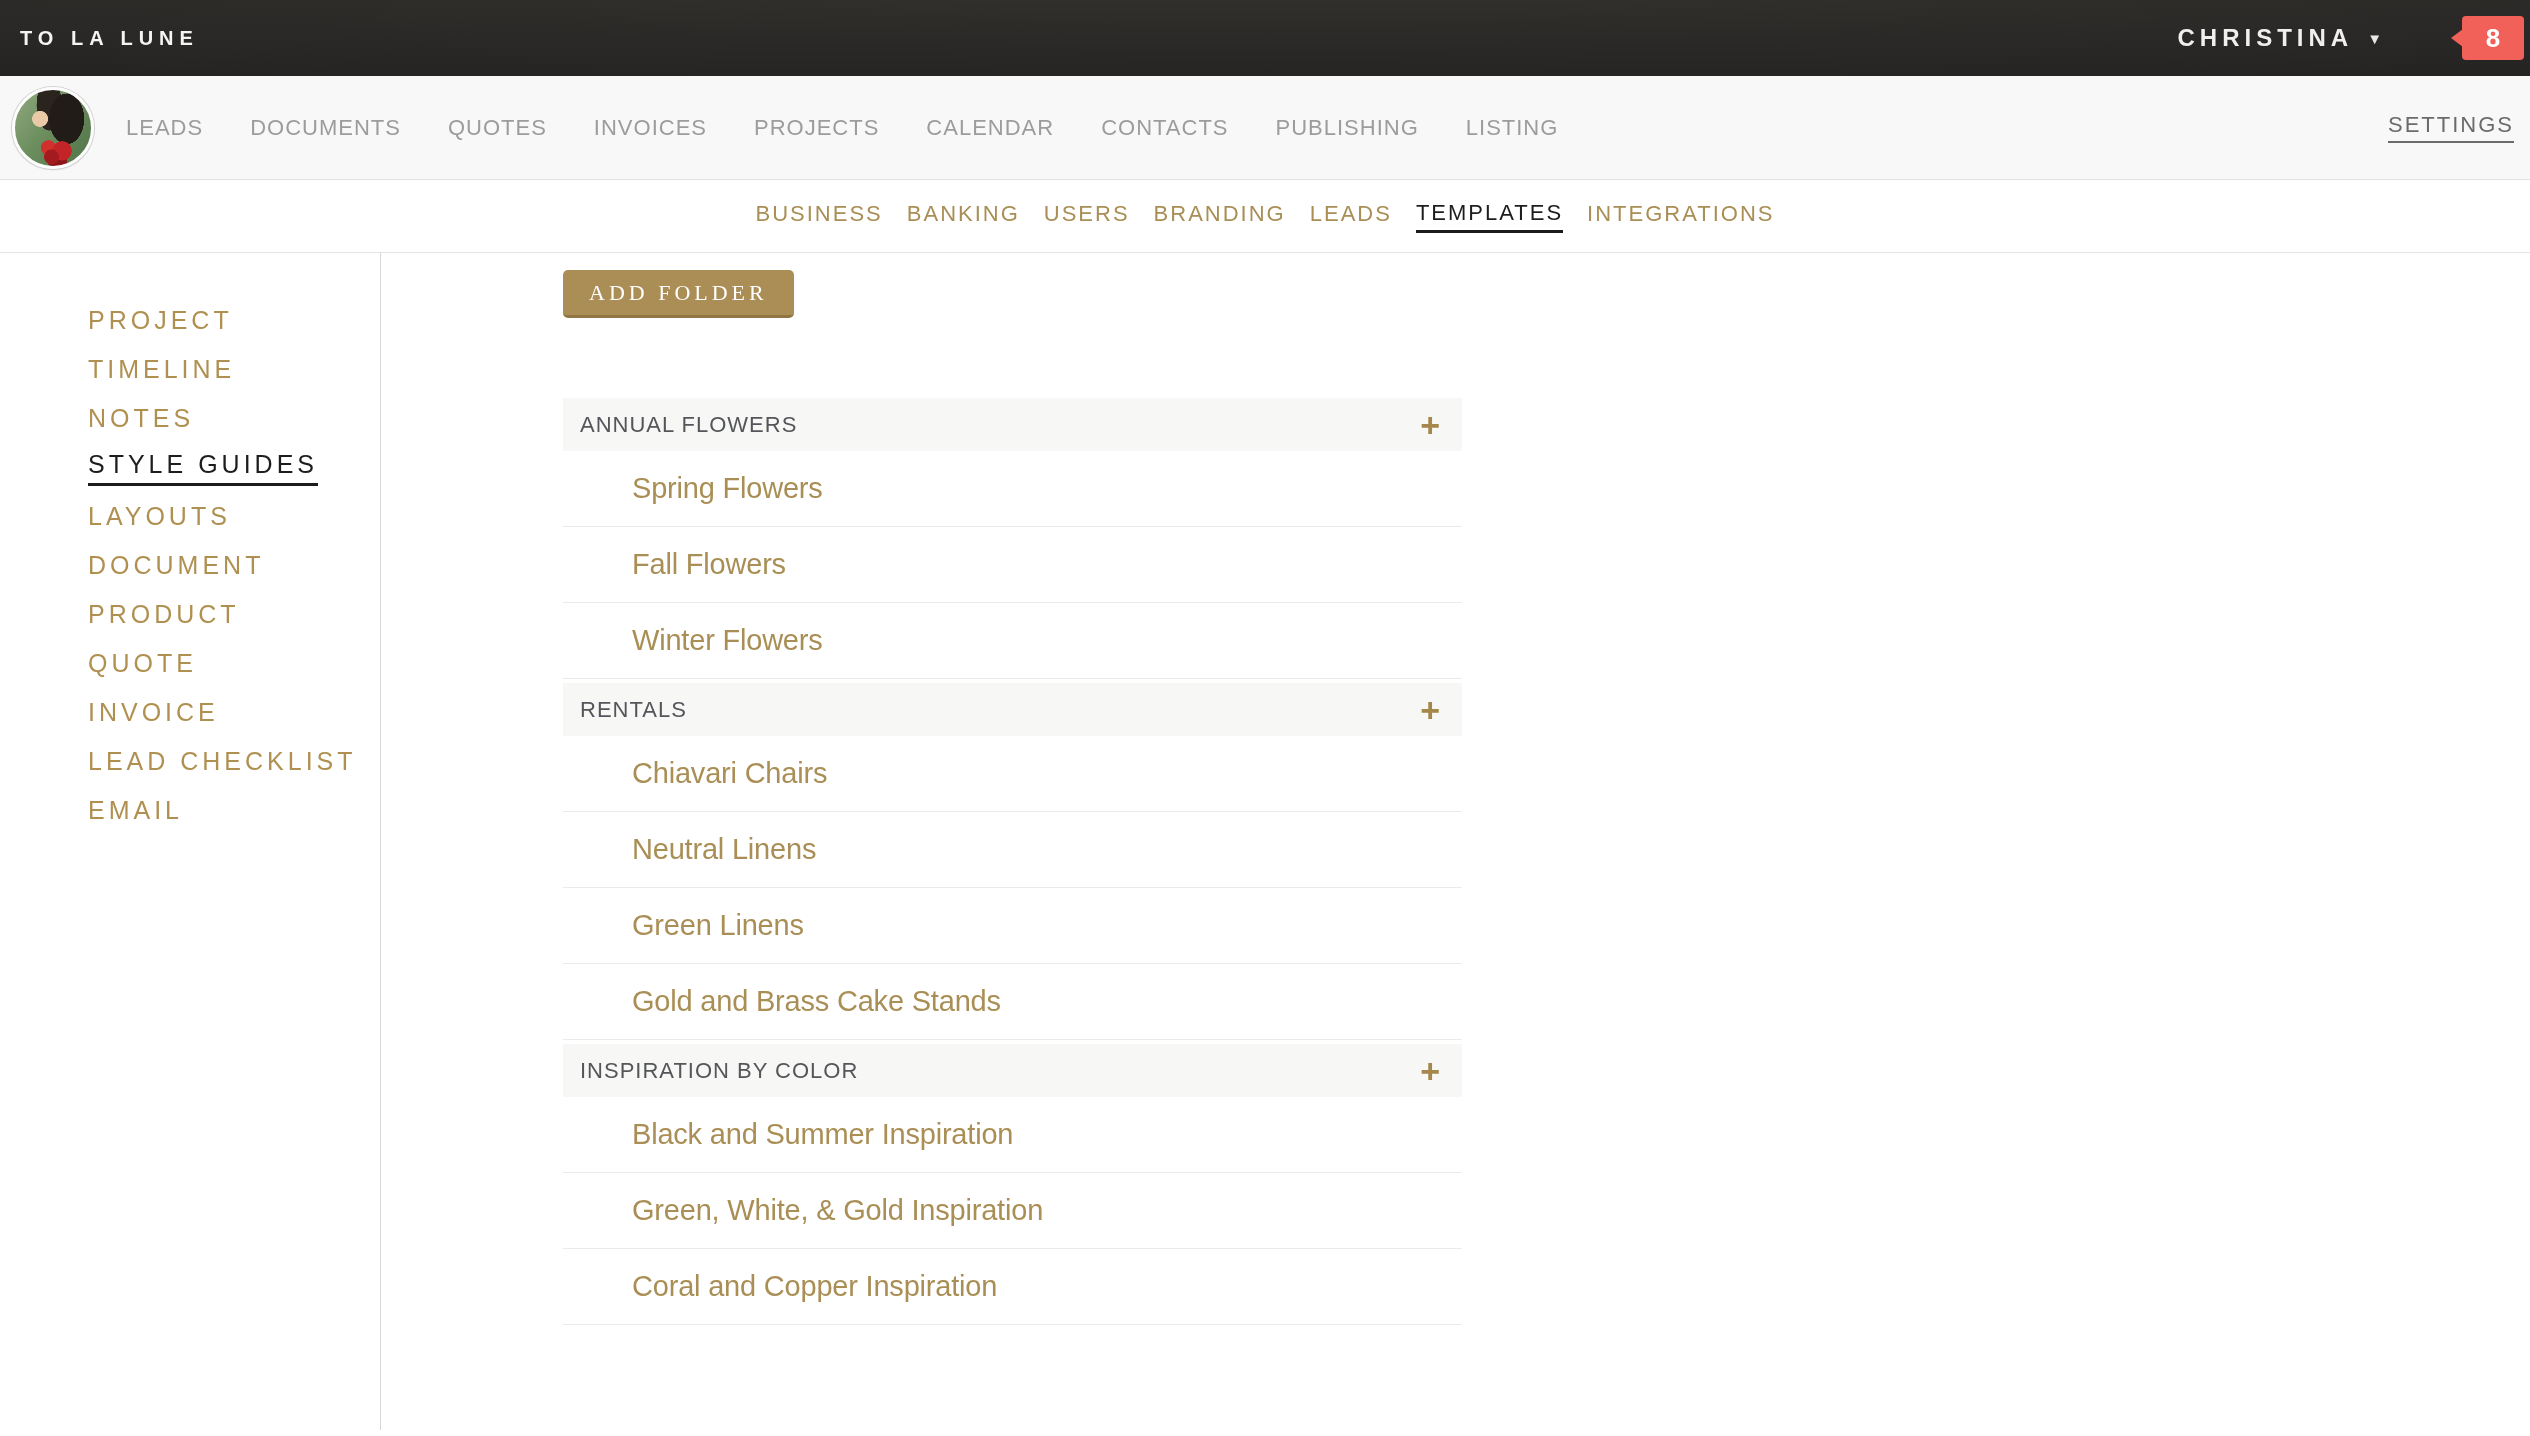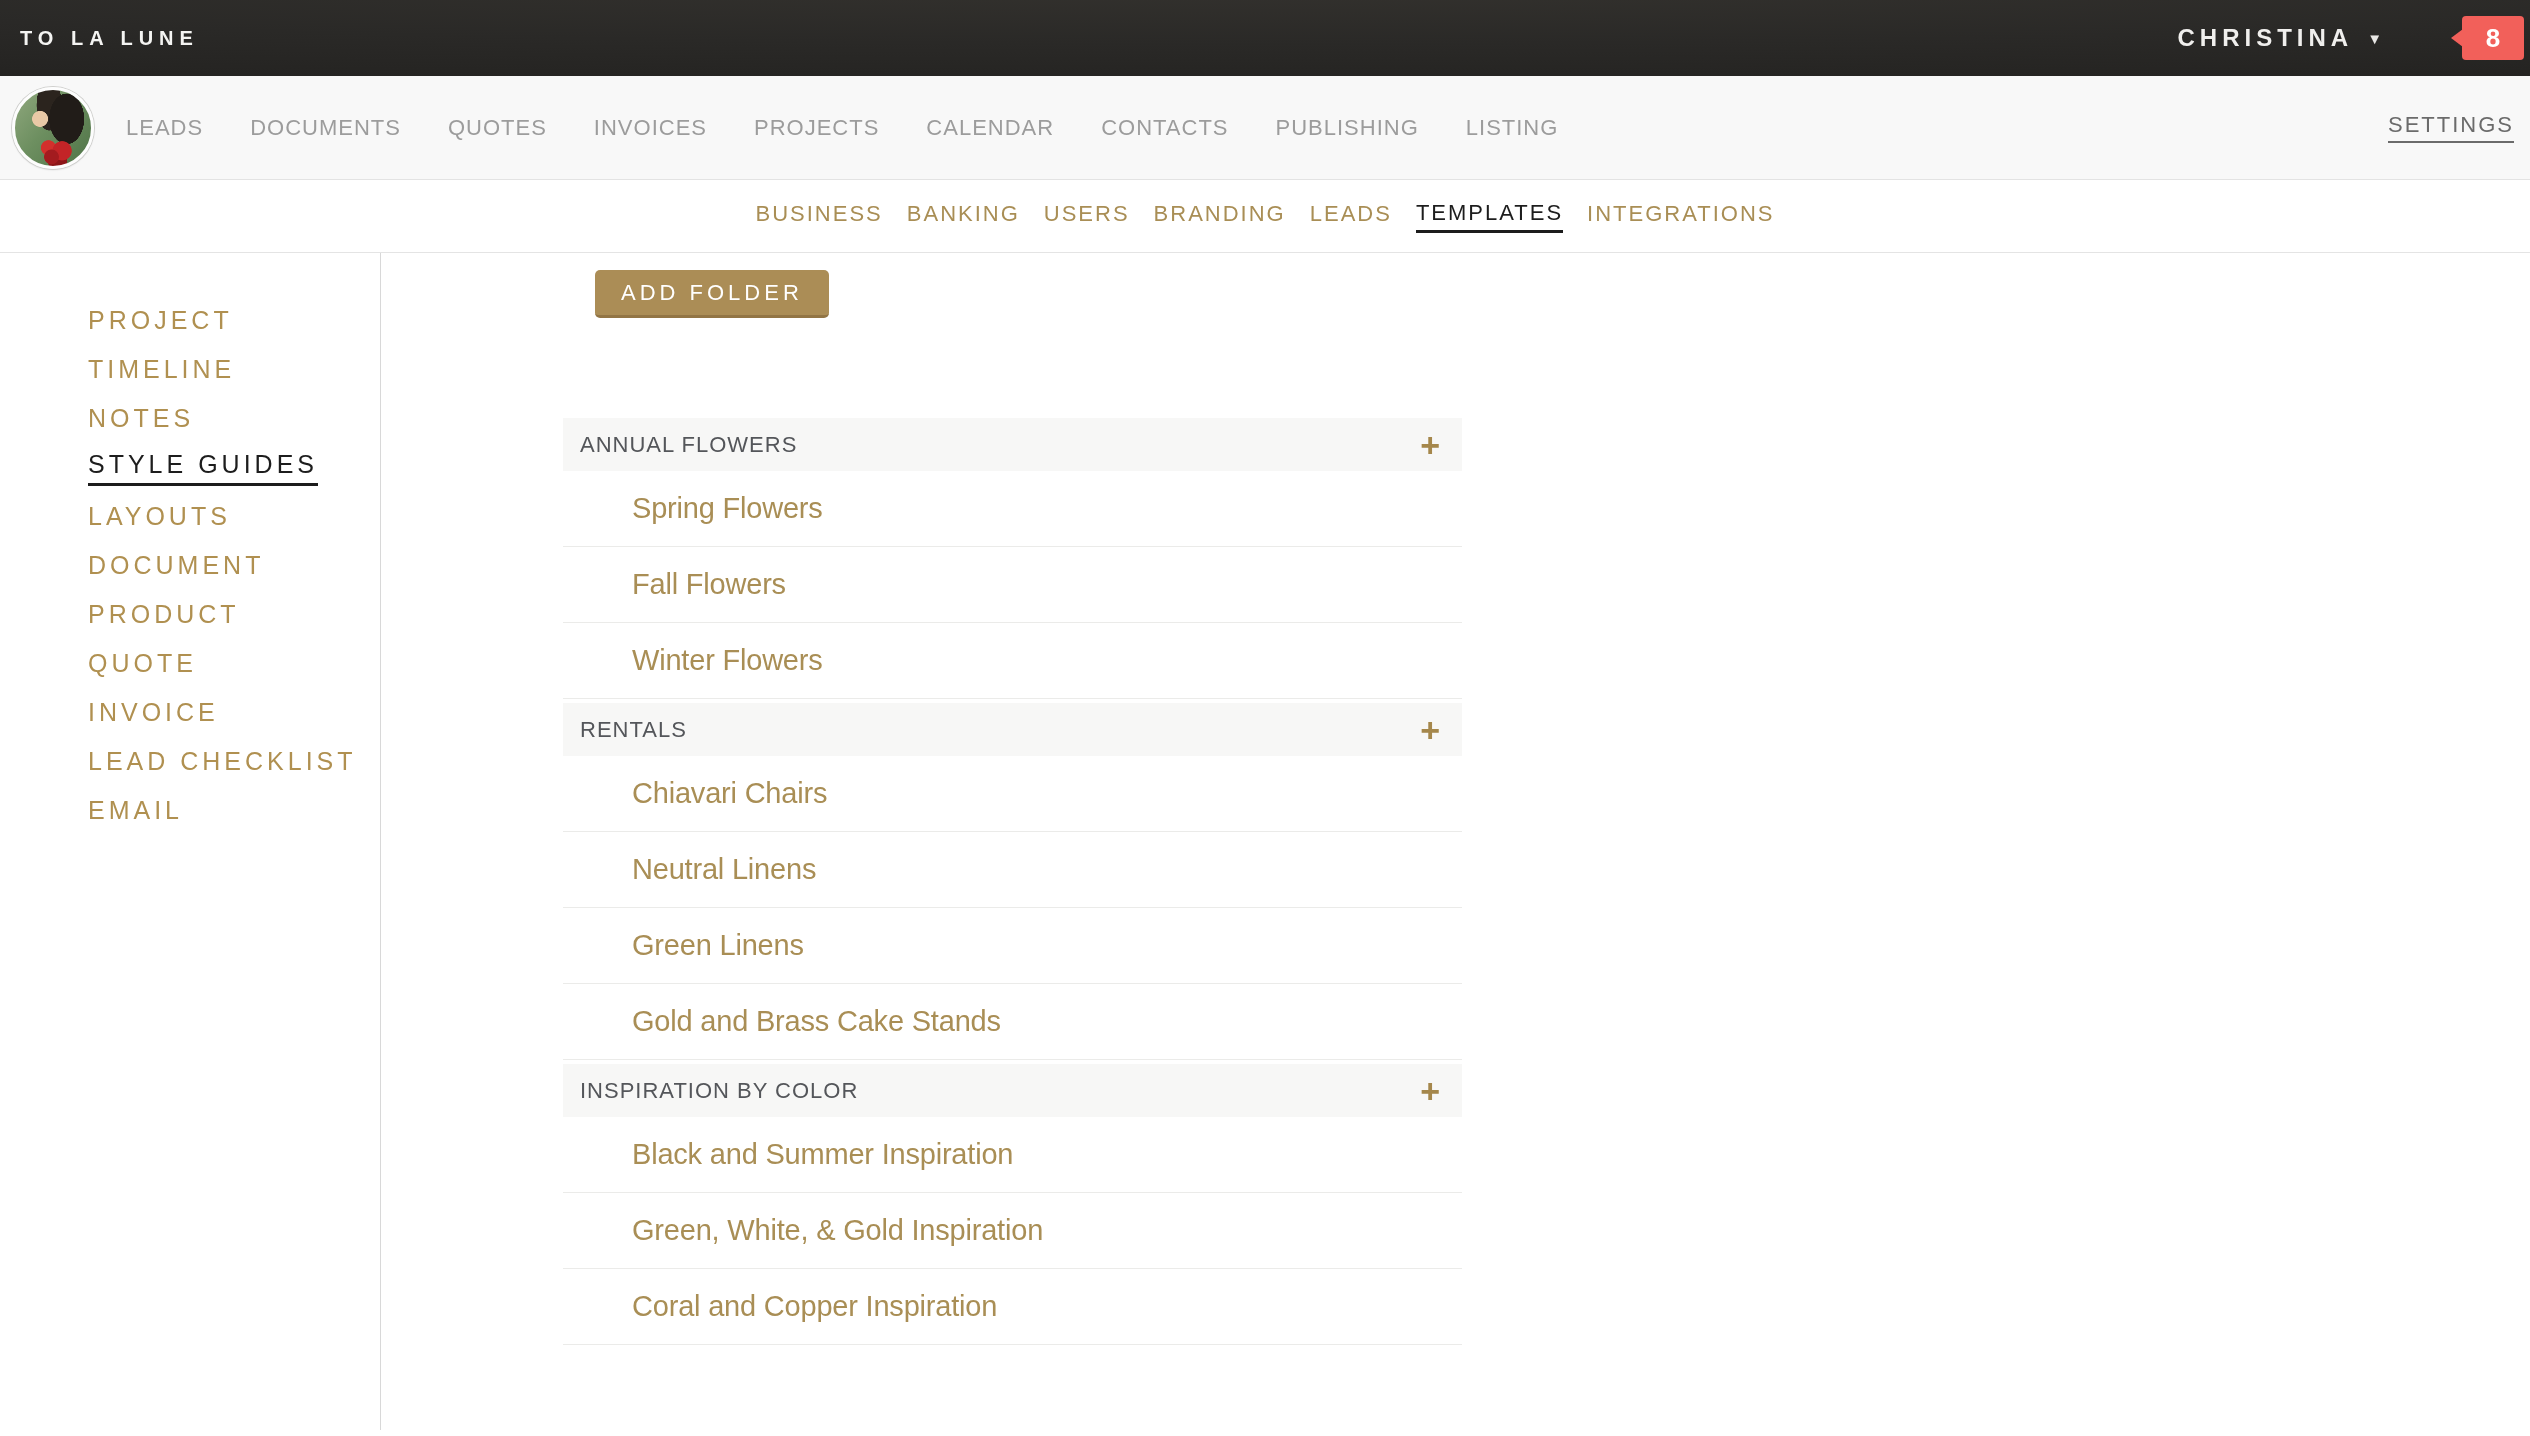--- a/index.html
+++ b/index.html
@@ -56,23 +56,23 @@
   .page{display:flex;height:1183px;}
   .sidebar{width:381px;flex:0 0 auto;border-right:1px solid #d8d8d8;height:1177px;padding:43px 0 0 88px;}
   .sidebar ul{list-style:none;}
   .sidebar li{height:49px;display:flex;align-items:center;}
   .side-link{color:var(--gold-side);font-size:25px;letter-spacing:4px;text-decoration:none;cursor:pointer;white-space:nowrap;}
   .side-link.active{color:var(--active);border-bottom:3px solid #1c1c1c;padding-bottom:4px;}
 
   .main{flex:1;padding-left:182px;padding-top:17px;}
   .content-col{width:899px;}
   .add-folder{display:inline-block;background:var(--gold-btn);border:none;border-bottom:3px solid var(--gold-btn-dark);
-    border-radius:5px;color:#fff;font-family:Liberation Sans, sans-serif;font-size:22px;letter-spacing:4px;
-    padding:0 26px;height:48px;line-height:46px;cursor:pointer;margin-left:32px;}
-  .folders{margin-top:100px;}
+    border-radius:5px;color:#fff;font-family:Liberation Serif, serif;font-size:22px;letter-spacing:4px;
+    padding:0 26px;height:48px;line-height:46px;cursor:pointer;}
+  .folders{margin-top:80px;}
   .folder-section{margin-bottom:4px;}
   .folder-header{height:53px;background:var(--hdr-bg);display:flex;align-items:center;
     padding:0 20px 0 17px;cursor:pointer;}
   .folder-name{color:var(--hdr-text);font-size:22px;letter-spacing:1px;}
   .add-item{margin-left:auto;color:#a5874b;font-size:34px;font-weight:bold;line-height:1;cursor:pointer;
     font-family:"Liberation Sans",sans-serif;background:none;border:none;padding:0 2px;}
   .folder-item{height:76px;display:flex;align-items:center;border-bottom:1px solid var(--divider);padding-left:69px;}
   .item-link{color:var(--gold);font-size:29px;letter-spacing:-0.2px;text-decoration:none;cursor:pointer;}
 </style>
 </head>

